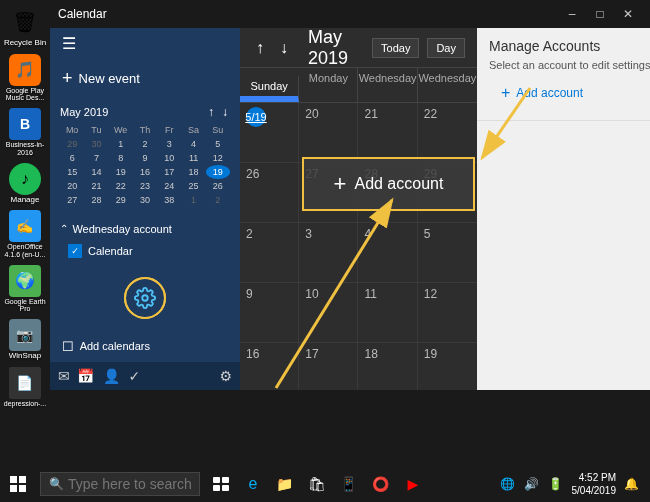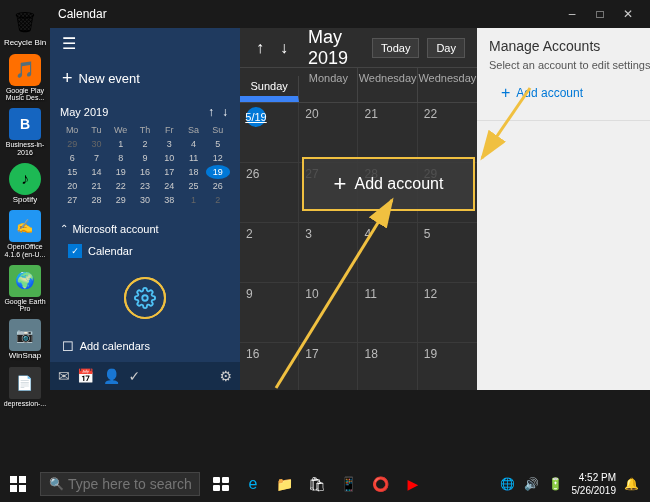--- a/index.html
+++ b/index.html
@@ -570,21 +570,21 @@
   <div class="desktop-icon-item">
     <div class="desktop-icon-img" style="background:#ff6f00;border-radius:6px;">🎵</div>
     <span class="desktop-icon-label" style="font-size:7px;">Google Play Music Des...</span>
   </div>
   <div class="desktop-icon-item">
     <div class="desktop-icon-img" style="background:#1565c0;border-radius:4px;color:white;font-weight:bold;font-size:14px;">B</div>
     <span class="desktop-icon-label" style="font-size:7px;">Business-in- 2016</span>
   </div>
   <div class="desktop-icon-item">
     <div class="desktop-icon-img" style="background:#1db954;border-radius:50%;font-size:16px;">♪</div>
-    <span class="desktop-icon-label">Spotify</span>
+    <span class="desktop-icon-label">Manage</span>
   </div>
   <div class="desktop-icon-item">
     <div class="desktop-icon-img" style="background:#2196f3;border-radius:4px;font-size:14px;">✍</div>
     <span class="desktop-icon-label" style="font-size:7px;">OpenOffice 4.1.6 (en-U...</span>
   </div>
   <div class="desktop-icon-item">
     <div class="desktop-icon-img" style="background:#4caf50;border-radius:4px;font-size:16px;">🌍</div>
     <span class="desktop-icon-label" style="font-size:7px;">Google Earth Pro</span>
   </div>
   <div class="desktop-icon-item">
@@ -675,21 +675,21 @@
           <span class="mini-cal-day">30</span>
           <span class="mini-cal-day">38</span>
           <span class="mini-cal-day other-month">1</span>
           <span class="mini-cal-day other-month">2</span>
         </div>
       </div>
 
       <div class="accounts-section">
         <div class="accounts-header">
           <span class="accounts-chevron">⌃</span>
-          <span>Microsoft account</span>
+          <span>Wednesday account</span>
         </div>
         <div class="account-item">
           <div class="account-checkbox">✓</div>
           <span>Calendar</span>
         </div>
       </div>
 
       <div class="sidebar-settings">
         <div class="settings-circle">
           <svg class="gear-icon-svg" viewBox="0 0 24 24" fill="none" stroke="#4fc3f7" stroke-width="2">
@@ -859,17 +859,17 @@
     <div class="taskbar-icon" style="color:red;font-size:14px;">▶</div>
   </div>
   <div class="taskbar-right">
     <div class="taskbar-right-icons">
       <span class="taskbar-right-icon">🌐</span>
       <span class="taskbar-right-icon">🔊</span>
       <span class="taskbar-right-icon">🔋</span>
     </div>
     <div class="taskbar-clock">
       <div>4:52 PM</div>
-      <div>5/26/2019</div>
+      <div>5/04/2019</div>
     </div>
     <span class="taskbar-right-icon">🔔</span>
   </div>
 </div>
 
 </body></html>

